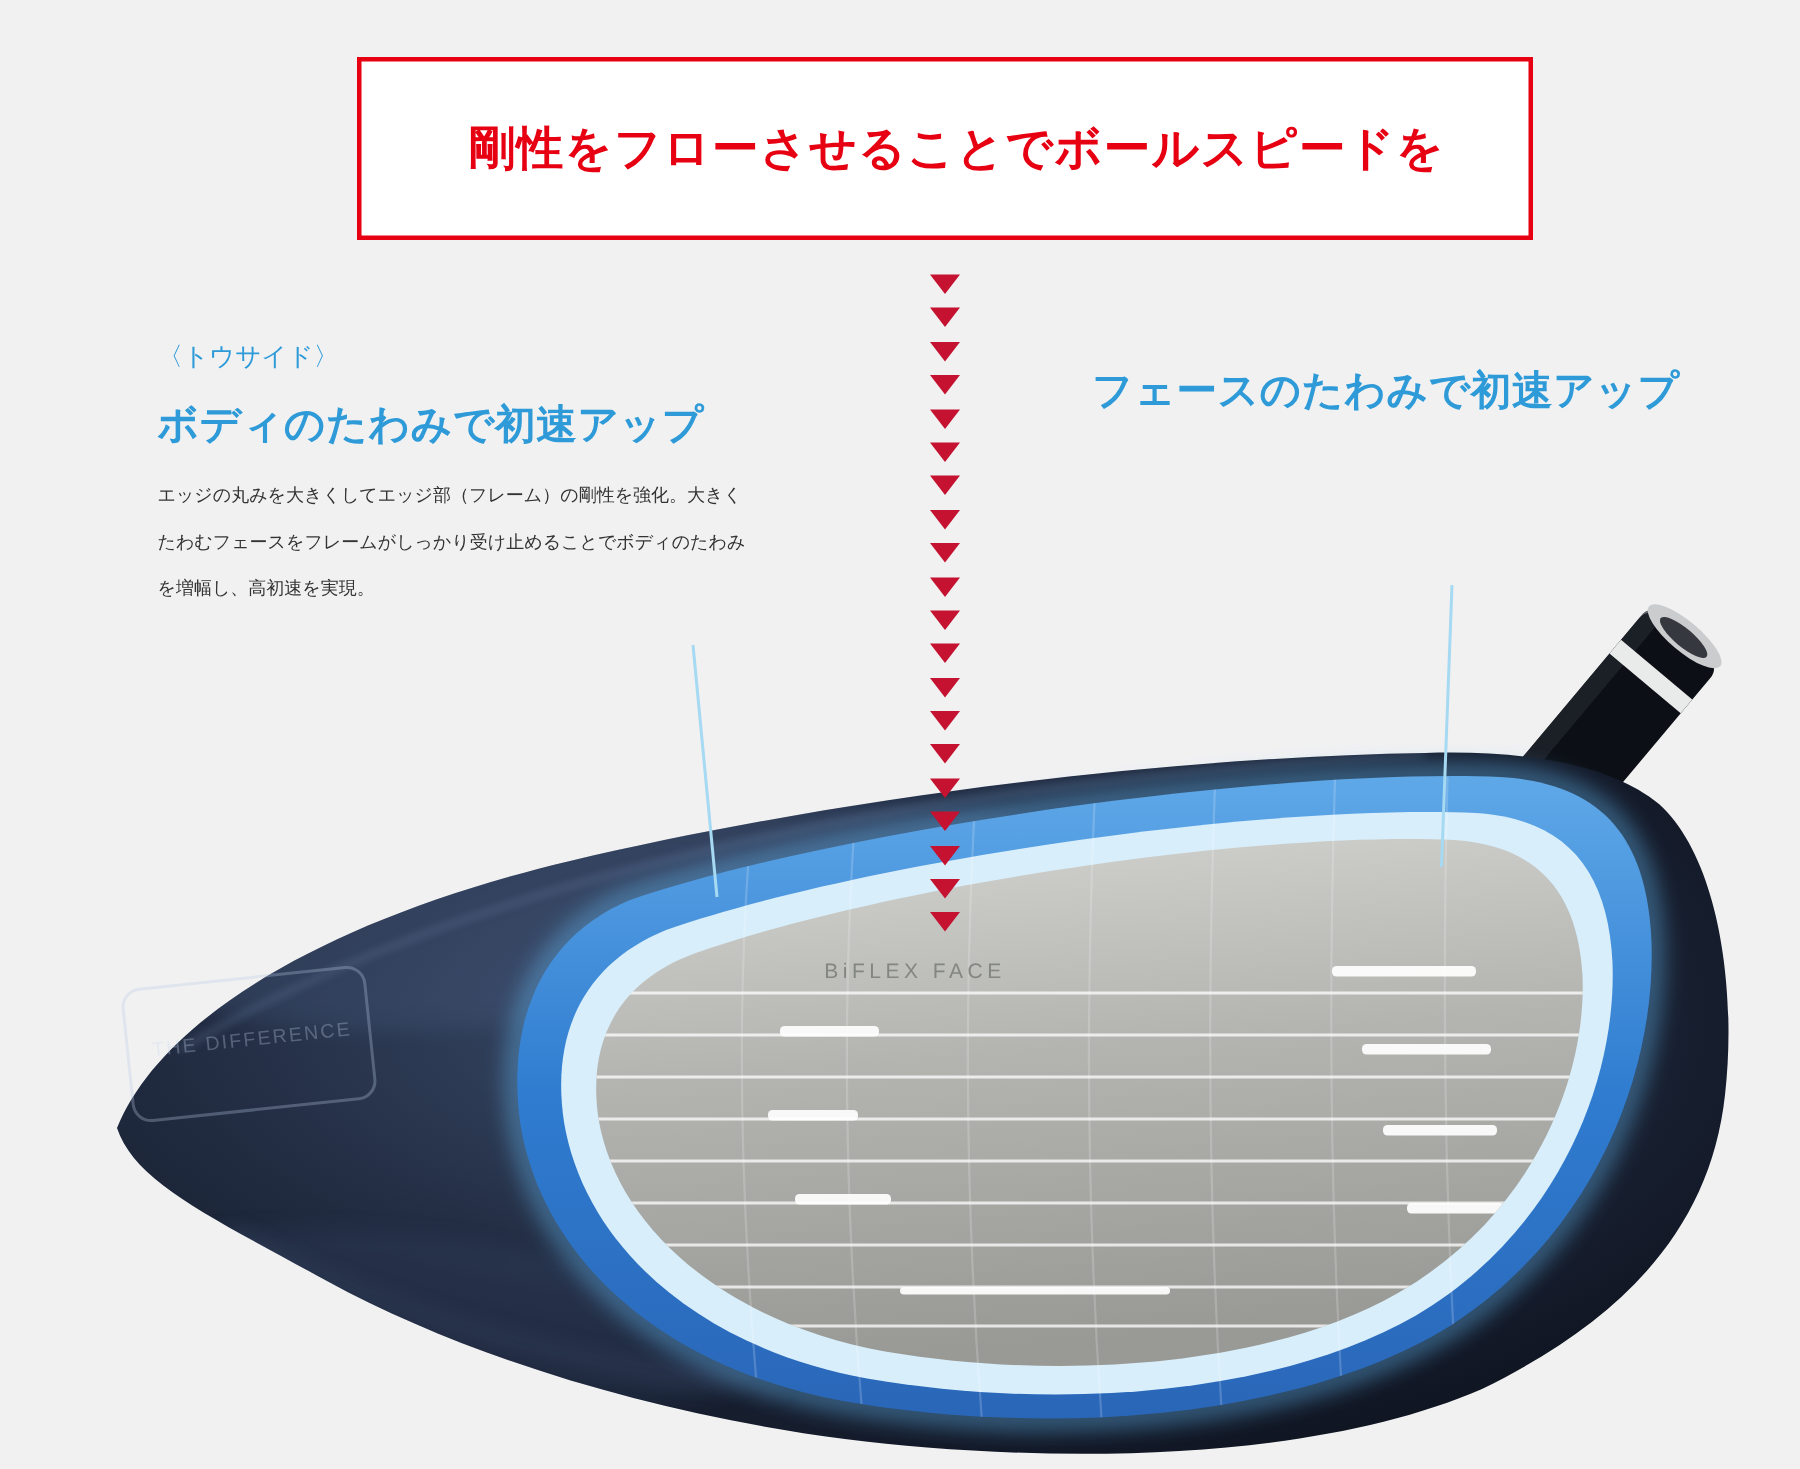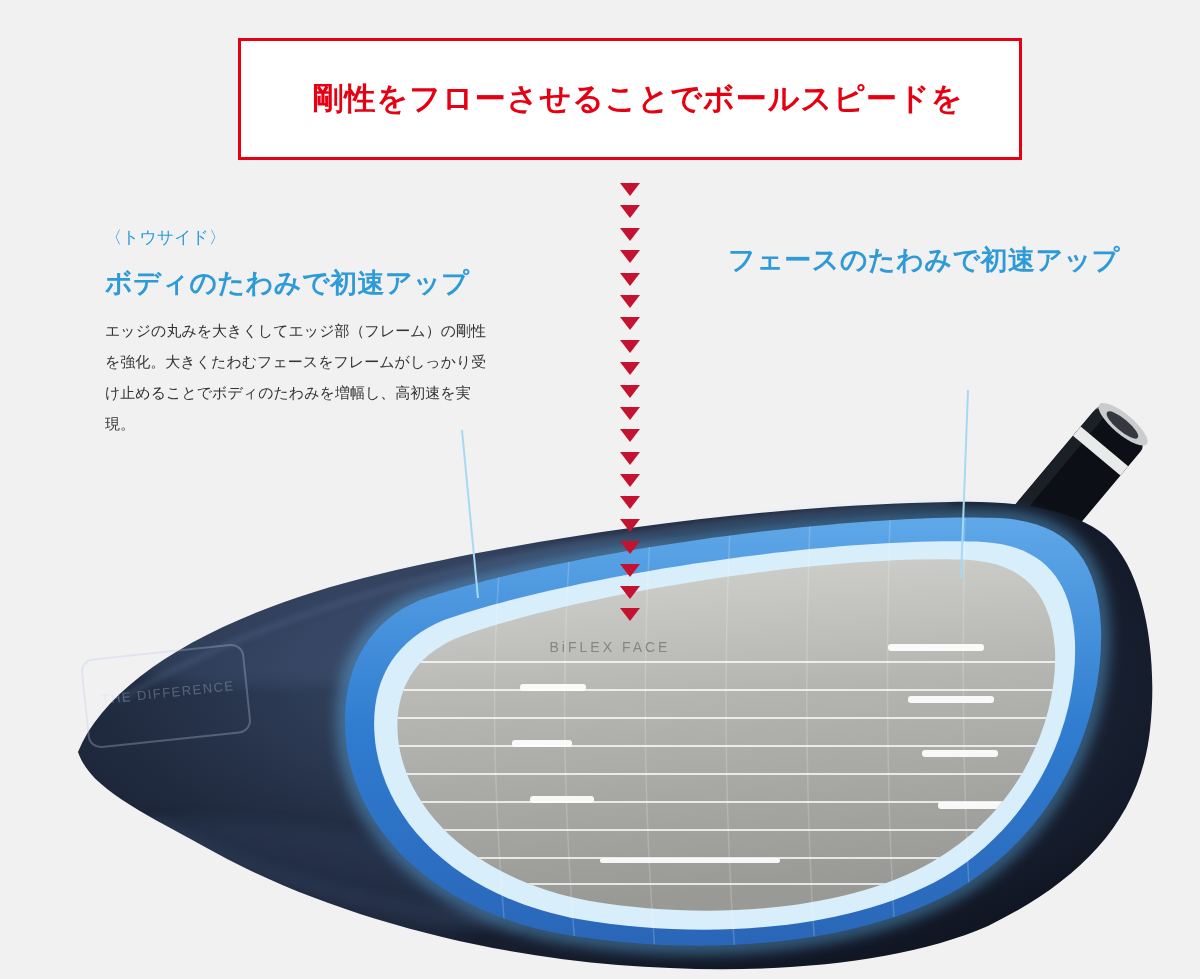--- a/index.html
+++ b/index.html
@@ -19,21 +19,21 @@
     display:flex;flex-direction:column;align-items:center;justify-content:center;gap:7px;padding-left:16px;
   }
   .headline-line{color:var(--red);font-weight:bold;font-size:31px;letter-spacing:1px;line-height:1.25;white-space:nowrap;}
   .arrow-column{position:absolute;left:620px;top:183px;display:flex;flex-direction:column;gap:9.4px;}
   .tri{width:0;height:0;border-left:10px solid transparent;border-right:10px solid transparent;border-top:13px solid var(--arrow-red);}
   .callout{position:absolute;top:226px;}
   .callout.toe{left:105px;width:392px;}
   .callout.heel{left:728px;width:408px;}
   .callout .tag{color:var(--blue);font-size:17px;margin:0 0 8px 0;font-weight:normal;}
   .callout .heading{color:var(--blue);font-size:27px;font-weight:bold;margin:16px 0 14px 0;letter-spacing:0.5px;white-space:nowrap;}
-  .callout .bodytext{color:#333333;font-size:15px;line-height:31px;margin:0;}
+  .callout .bodytext{color:#333333;font-size:12px;line-height:31px;margin:0;}
 </style>
 </head>
 <body>
 
 <div class="stage">
 
   <svg class="club-svg" viewBox="0 0 1200 979" aria-hidden="true">
     <defs>
       <radialGradient id="bodyGrad" cx="42%" cy="38%" r="80%">
         <stop offset="0%" stop-color="#3d4f6e"></stop>

